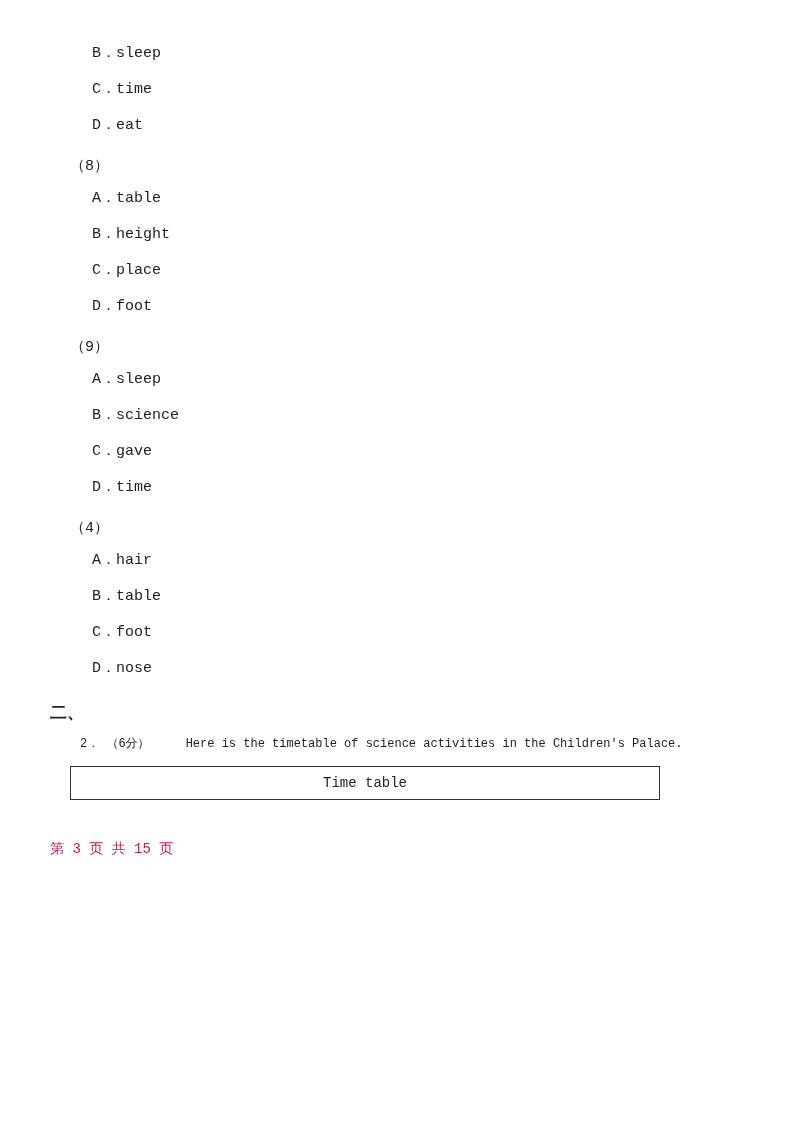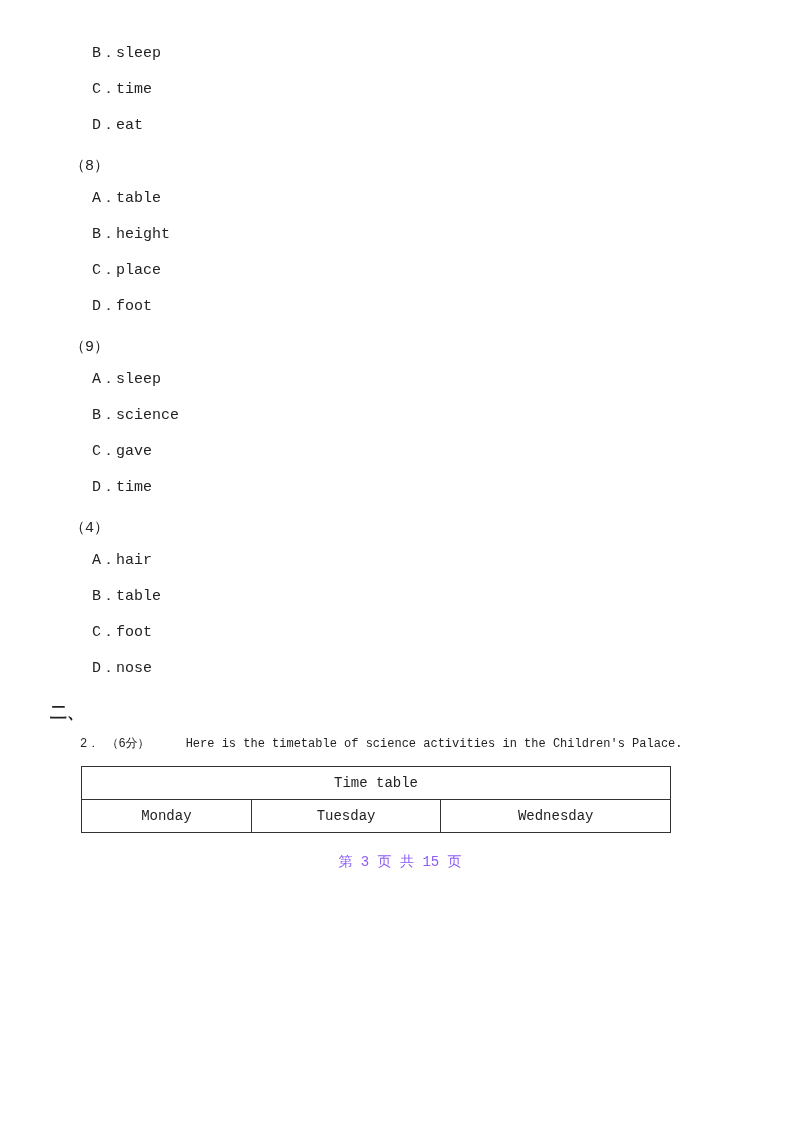--- a/index.html
+++ b/index.html
@@ -39,39 +39,39 @@
     .section-header .chinese {
       font-family: 'SimHei', sans-serif;
     }
     .problem-desc {
       margin: 8px 0 12px 30px;
       font-family: 'Courier New', monospace;
       font-size: 12px;
       line-height: 1.7;
     }
     .timetable-wrap {
-      margin: 10px 30px 10px 31px;
+      margin: 10px 30px 10px 20px;
     }
     table {
       border-collapse: collapse;
       width: 590px;
     }
     table td, table th {
       border: 1px solid #333;
       text-align: center;
       padding: 8px 10px;
       font-family: 'Courier New', monospace;
       font-size: 14px;
     }
     .page-footer {
-      text-align: center;
-      margin-top: 20px;
+      text-align: left;
+      margin-top: 40px;
       font-family: 'Courier New', monospace;
       font-size: 14px;
-      color: #8b5cf6;
+      color: #be185d;
     }
     .indent {
       margin-left: 42px;
     }
   </style>
 </head>
 <body>
 
 <div class="option-line indent">
   <span>B．sleep</span>
@@ -155,24 +155,19 @@
   &nbsp;&nbsp;&nbsp;
   <span>Here is the timetable of science activities in the Children's Palace.</span>
 </div>
 
 <div class="timetable-wrap">
   <table>
     <tbody>
         <tr>
       <td colspan="3">Time table</td>
     </tr>
-    <tr>
-      <td>Monday</td>
-      <td>Tuesday</td>
-      <td>Wednesday</td>
-    </tr>
   </tbody>
     </table>
 </div>
 
 <div class="page-footer">
   <span>第 3 页 共 15 页</span>
 </div>
 
 </body></html>

